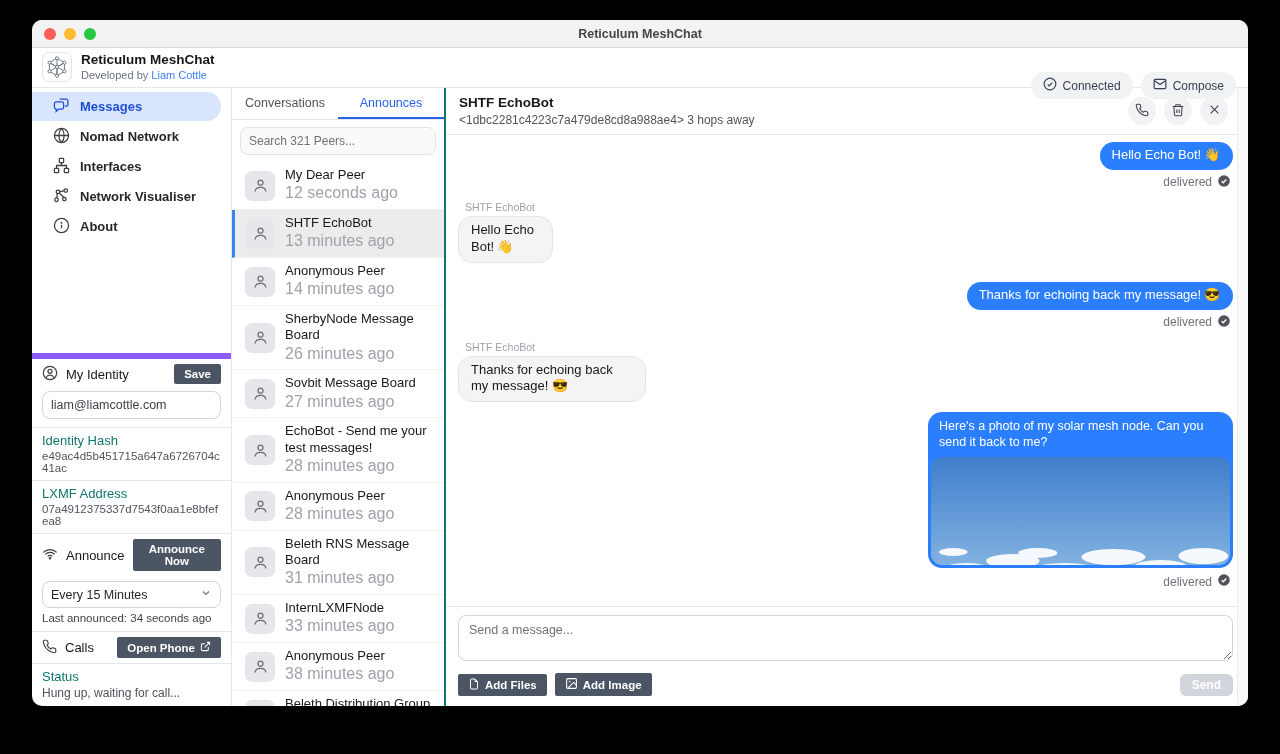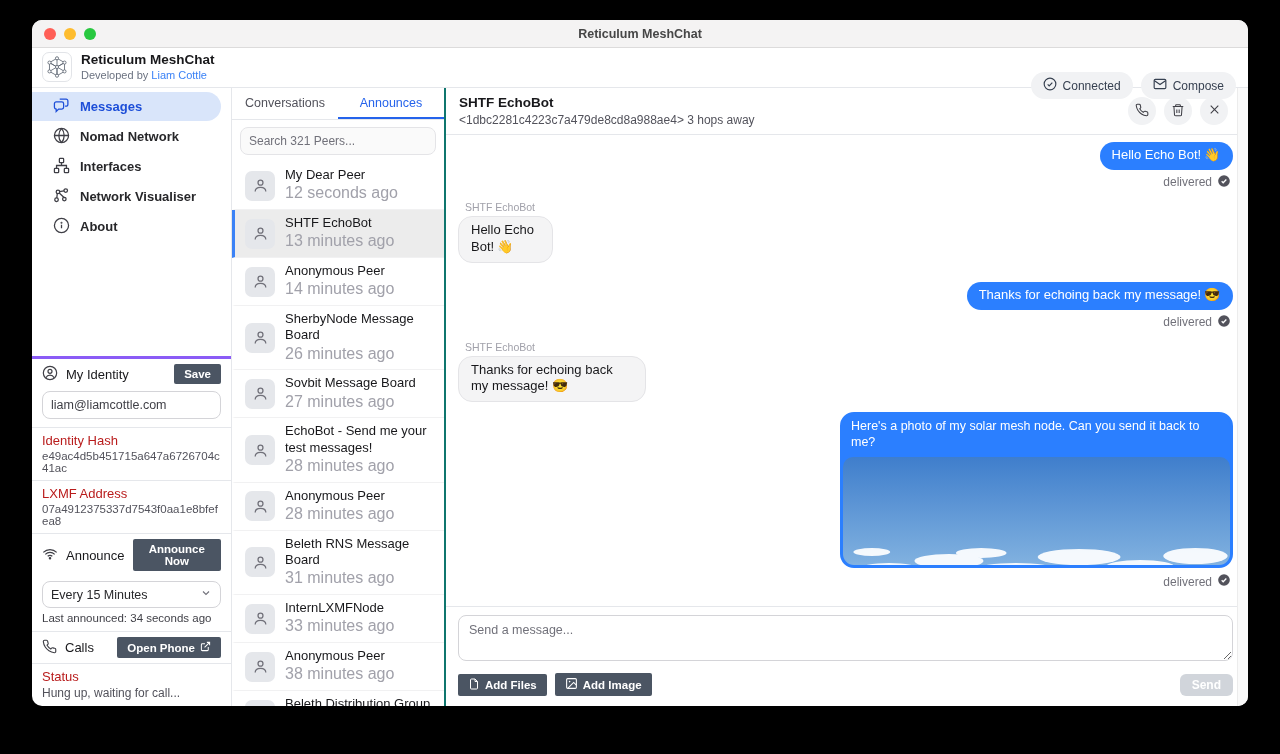--- a/index.html
+++ b/index.html
@@ -25,27 +25,27 @@
 
   .bodyrow { flex:1; display:flex; min-height:0; }
 
   
   .sidebar { width:200px; border-right:1px solid #e5e7eb; display:flex; flex-direction:column; flex:0 0 auto; }
   .nav { padding-top:4px; }
   .nav-item { height:29px; display:flex; align-items:center; gap:10px; padding-left:21px; margin:0 10px 1px 0; border-radius:0 999px 999px 0; font-size:13px; font-weight:bold; color:#27272a; cursor:pointer; }
   .nav-item svg { stroke:#3f3f46; }
   .nav-item.active { background:var(--sidebar-active-bg,#d9e5fa); color:var(--sidebar-active-text,#1d4ed8); }
   .nav-item.active svg { stroke:#1d4ed8; }
-  .identity { margin-top:auto; border-top:3px solid #8b5cf6; font-size:13px; color:#18181b; }
+  .identity { margin-top:auto; border-top:6px solid #8b5cf6; font-size:13px; color:#18181b; }
   .id-row { display:flex; align-items:center; gap:8px; padding:5px 10px; }
   .id-row .grow { flex:1; }
   .dark-btn { background:var(--dark-button,#4b5563); color:#fff; font-size:11.5px; font-weight:bold; border:none; border-radius:2px; padding:4px 10px; display:flex; align-items:center; gap:5px; cursor:pointer; }
   .id-input { display:block; width:calc(100% - 20px); margin:2px 10px 8px; border:1px solid #d4d4d8; border-radius:8px; padding:6px 8px; font-size:12.5px; color:#3f3f46; font-family:"Liberation Sans",sans-serif; }
   .id-block { border-top:1px solid #e5e7eb; padding:5px 10px 6px; }
-  .id-label { font-size:13px; color:#b91c1c; }
+  .id-label { font-size:13px; color:#0f766e; }
   .id-value { font-size:11.5px; color:#52525b; margin-top:2px; word-break:break-all; }
   .sel { margin:5px 10px 4px; border:1px solid #d4d4d8; border-radius:8px; padding:5px 8px; font-size:12.5px; color:#27272a; display:flex; align-items:center; justify-content:space-between; cursor:pointer; background:#fff; }
   .last-ann { font-size:11.5px; color:#3f3f46; padding:0 10px 7px; }
 
   
   .peers { width:214px; border-right:2px solid #0f766e; display:flex; flex-direction:column; flex:0 0 auto; min-height:0; }
   .tabs { display:flex; border-bottom:1px solid #e5e7eb; flex:0 0 auto; }
   .tab { flex:1; text-align:center; font-size:12.5px; color:#52525b; padding:8px 0 7px; border-bottom:2px solid transparent; cursor:pointer; }
   .tab.active { color:var(--accent-dark,#2563eb); border-bottom-color:var(--accent-dark,#2563eb); }
   .searchwrap { padding:7px 8px; flex:0 0 auto; }
@@ -67,21 +67,21 @@
   .cicons { display:flex; gap:8px; }
   .cbtn { width:28px; height:28px; border-radius:50%; background:#f1f2f4; display:flex; align-items:center; justify-content:center; cursor:pointer; border:none; }
 
   .messages { flex:1; overflow:hidden; display:flex; flex-direction:column; padding:7px 4px 6px 12px; }
   .bubble { font-size:13px; line-height:1.3; padding:5px 12px 6px; border-radius:14px; max-width:70%; }
   .out { align-self:flex-end; background:var(--accent,#2b7fff); color:#fff; }
   .in { align-self:flex-start; background:#f4f4f5; border:1px solid #e4e4e7; color:#18181b; }
   .sender { font-size:10.5px; color:#a1a1aa; margin:0 0 3px 7px; align-self:flex-start; }
   .status-row { align-self:flex-end; display:flex; align-items:center; gap:5px; font-size:12px; color:#71717a; margin:4px 2px 10px 0; }
   .mgroup { display:flex; flex-direction:column; align-self:flex-start; margin-bottom:9px; max-width:70%; }
-  .photo-card { align-self:flex-end; width:393px; background:var(--accent,#2b7fff); border:3px solid var(--accent,#2b7fff); border-radius:14px; margin-top:1px; overflow:hidden; cursor:pointer;margin-left:19px; }
+  .photo-card { align-self:flex-end; width:305px; background:var(--accent,#2b7fff); border:3px solid var(--accent,#2b7fff); border-radius:14px; margin-top:1px; overflow:hidden; cursor:pointer;margin-left:19px; }
   .photo-caption { color:#fff; font-size:12.5px; padding:4px 8px 6px; line-height:1.25; }
   .photo-img { border-radius:10px; overflow:hidden; height:238px; }
   .photo-img svg { display:block; width:100%; height:100%; }
 
   .composer { border-top:1px solid #e5e7eb; padding:8px 4px 10px 12px; flex:0 0 auto; }
   .composer textarea { width:100%; height:46px; border:1px solid #d4d4d8; border-radius:8px; padding:7px 10px; font-size:12.5px; color:#27272a; font-family:"Liberation Sans",sans-serif; resize:vertical; }
   .composer textarea::placeholder { color:#71717a; }
   .comp-actions { display:flex; gap:8px; margin-top:8px; align-items:center; }
   .send-btn { margin-left:auto; background:var(--send-disabled,#d1d5db); color:#fff; font-size:12px; font-weight:bold; border:none; border-radius:6px; padding:4px 12px; cursor:pointer; }
   svg { flex:0 0 auto; }

